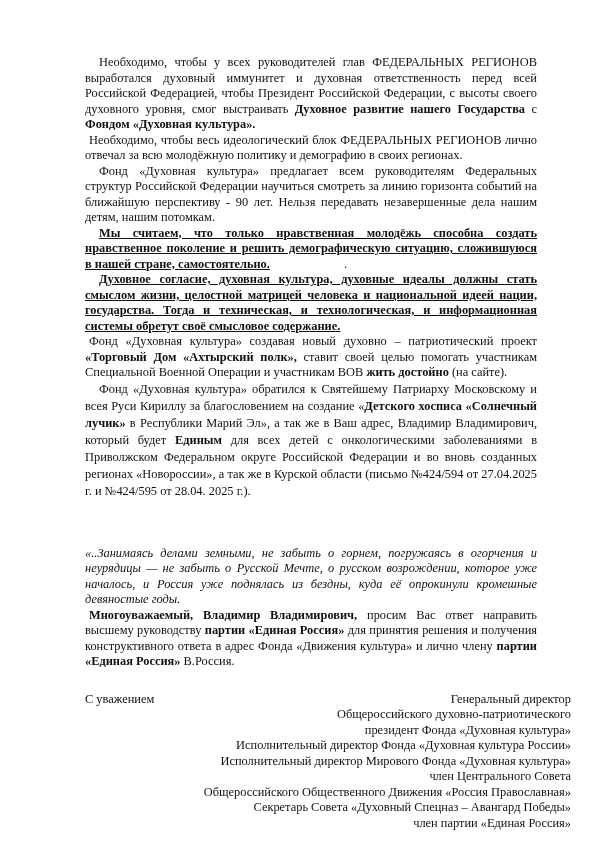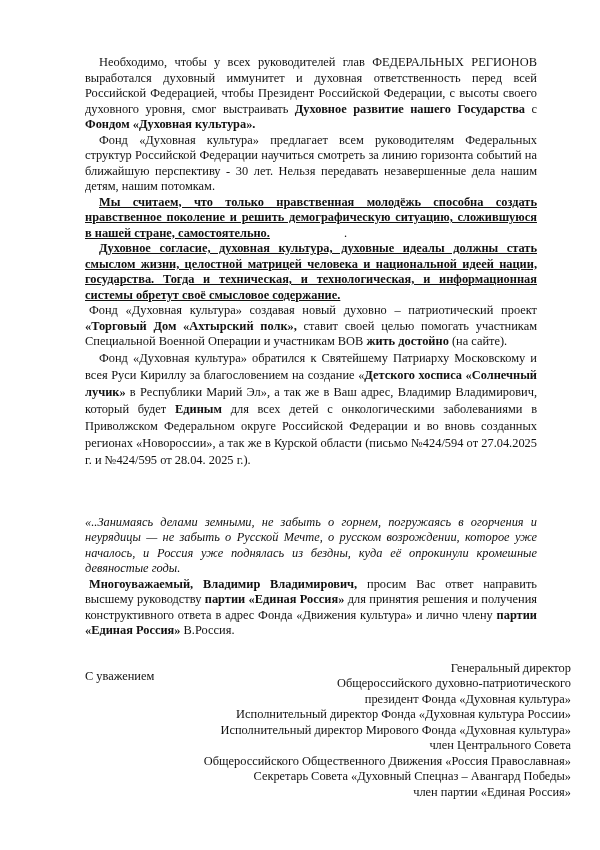--- a/index.html
+++ b/index.html
@@ -11,34 +11,35 @@
   }
   p { margin: 0; text-align: justify; }
   .indent { text-indent: 14px; }
   .indent-s { text-indent: 4px; }
   .b { font-weight: bold; margin-top: 8px; }
   .bi { font-weight: normal; font-style: italic; margin-top: 32px; }
   .bi-u { font-weight: bold; text-decoration: underline; }
   .gap { height: 14px; }
   .gap-l { height: 22px; }
   .sign { position: relative; }
-  .sign-left { position: absolute; left: 0; top: 8px; }
+  .sign-left { position: absolute; left: 0; top: 0; }
   .sign-right { text-align: right; margin-right: -34px; }
   .sign-right div { text-align: right; }
   .dot { display: inline-block; margin-left: 60px; }
 </style>
 </head>
 <body>
 
 <div class="page">
 
   <p class="indent"><span>Необходимо, чтобы у всех  руководителей глав ФЕДЕРАЛЬНЫХ РЕГИОНОВ выработался духовный иммунитет и духовная ответственность перед всей Российской Федерацией, чтобы  Президент Российской Федерации, с высоты своего духовного уровня, смог выстраивать </span><span class="b">Духовное развитие нашего Государства</span><span> с </span><span class="b">Фондом «Духовная культура».</span></p>
 
+  <p class="indent-s">Необходимо, чтобы весь идеологический блок ФЕДЕРАЛЬНЫХ РЕГИОНОВ лично отвечал за всю молодёжную политику и демографию в своих регионах.</p>
 
-  <p class="indent">Фонд «Духовная культура» предлагает всем руководителям Федеральных структур Российской Федерации научиться смотреть за линию горизонта событий на ближайшую перспективу - 30 лет. Нельзя передавать незавершенные дела нашим детям, нашим потомкам.</p>
+  <p class="indent">Фонд «Духовная культура» предлагает всем руководителям Федеральных структур Российской Федерации научиться смотреть за линию горизонта событий на ближайшую перспективу - 90 лет. Нельзя передавать незавершенные дела нашим детям, нашим потомкам.</p>
 
   <p class="indent"><span class="bi-u">Мы считаем, что только нравственная молодёжь способна создать нравственное поколение и решить демографическую ситуацию, сложившуюся в нашей стране, самостоятельно.</span><span class="dot">.</span></p>
 
   <p class="indent"><span class="bi-u">Духовное согласие, духовная культура, духовные идеалы должны стать смыслом жизни, целостной матрицей человека и национальной идеей нации, государства. Тогда и техническая, и технологическая, и информационная системы обретут своё смысловое содержание.</span></p>
 
   <p class="indent-s"><span>Фонд «Духовная культура» создавая новый духовно – патриотический проект </span><span class="b">«Торговый Дом «Ахтырский полк»,</span><span> ставит своей целью помогать участникам Специальной Военной Операции и участникам ВОВ </span><span class="b">жить достойно</span><span> (на сайте).</span></p>
 
   <p class="indent" style="line-height:17px;"><span>Фонд «Духовная культура» обратился к Святейшему Патриарху Московскому и всея Руси Кириллу за благословением на создание «</span><span class="b">Детского хосписа «Солнечный лучик»</span><span> в Республики Марий Эл», а так же в Ваш адрес, Владимир Владимирович, который будет </span><span class="b">Единым</span><span> для всех детей с  онкологическими заболеваниями в Приволжском Федеральном округе Российской Федерации и  во вновь созданных регионах «Новороссии», а так же  в Курской области (письмо №424/594 от 27.04.2025 г. и №424/595 от 28.04. 2025 г.).</span></p>
 
   <div class="gap"></div>

